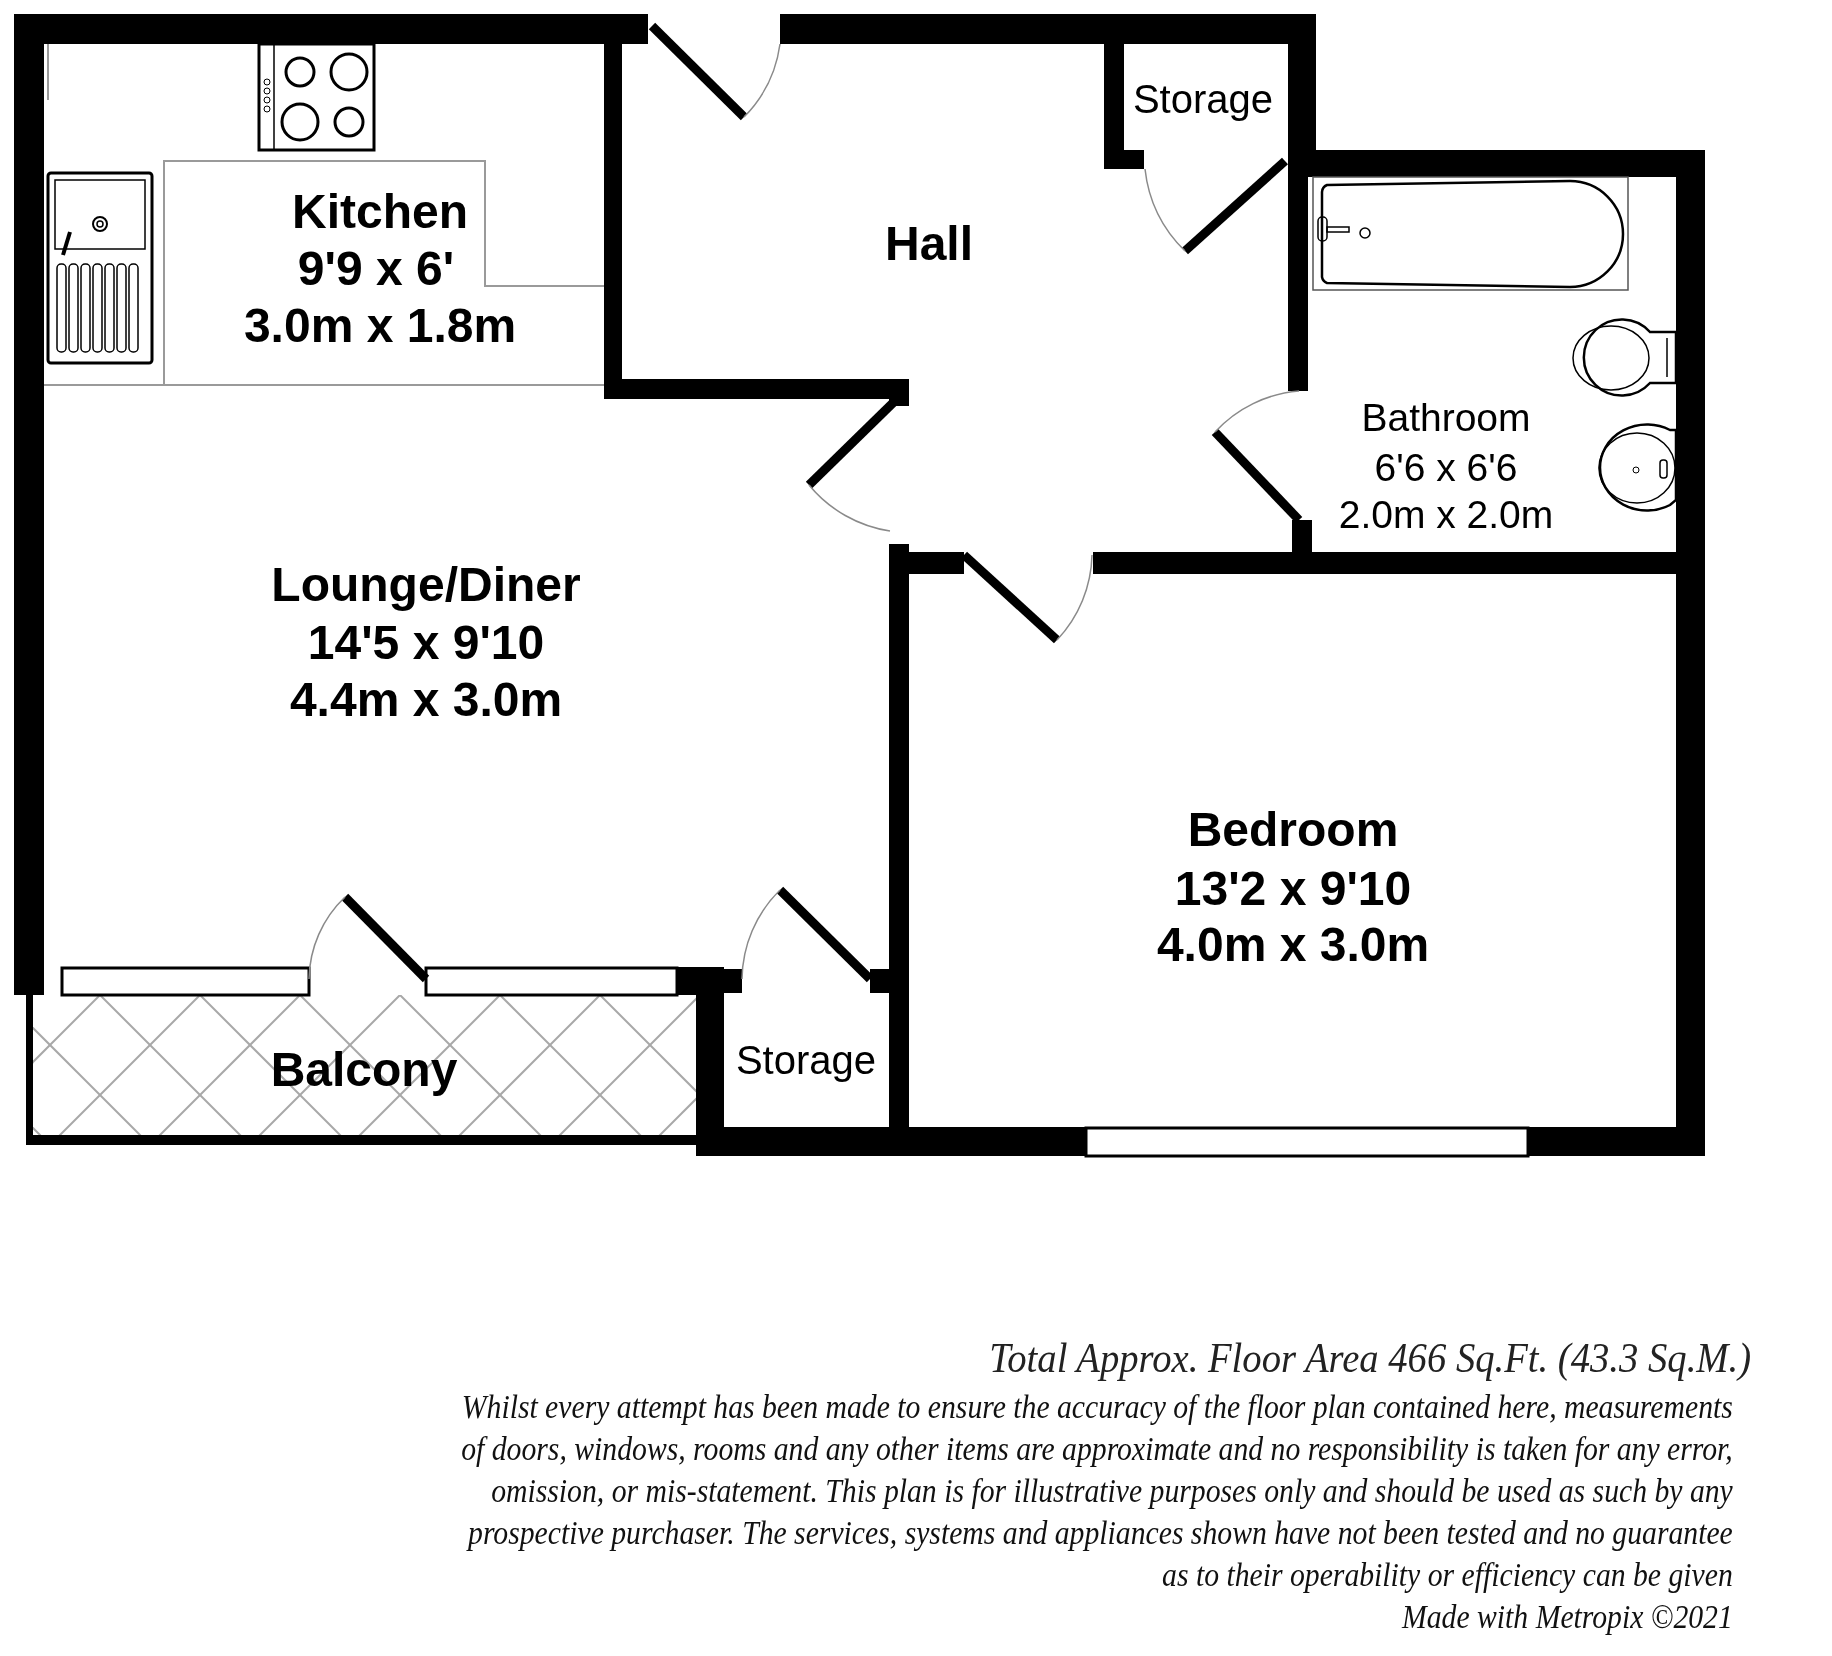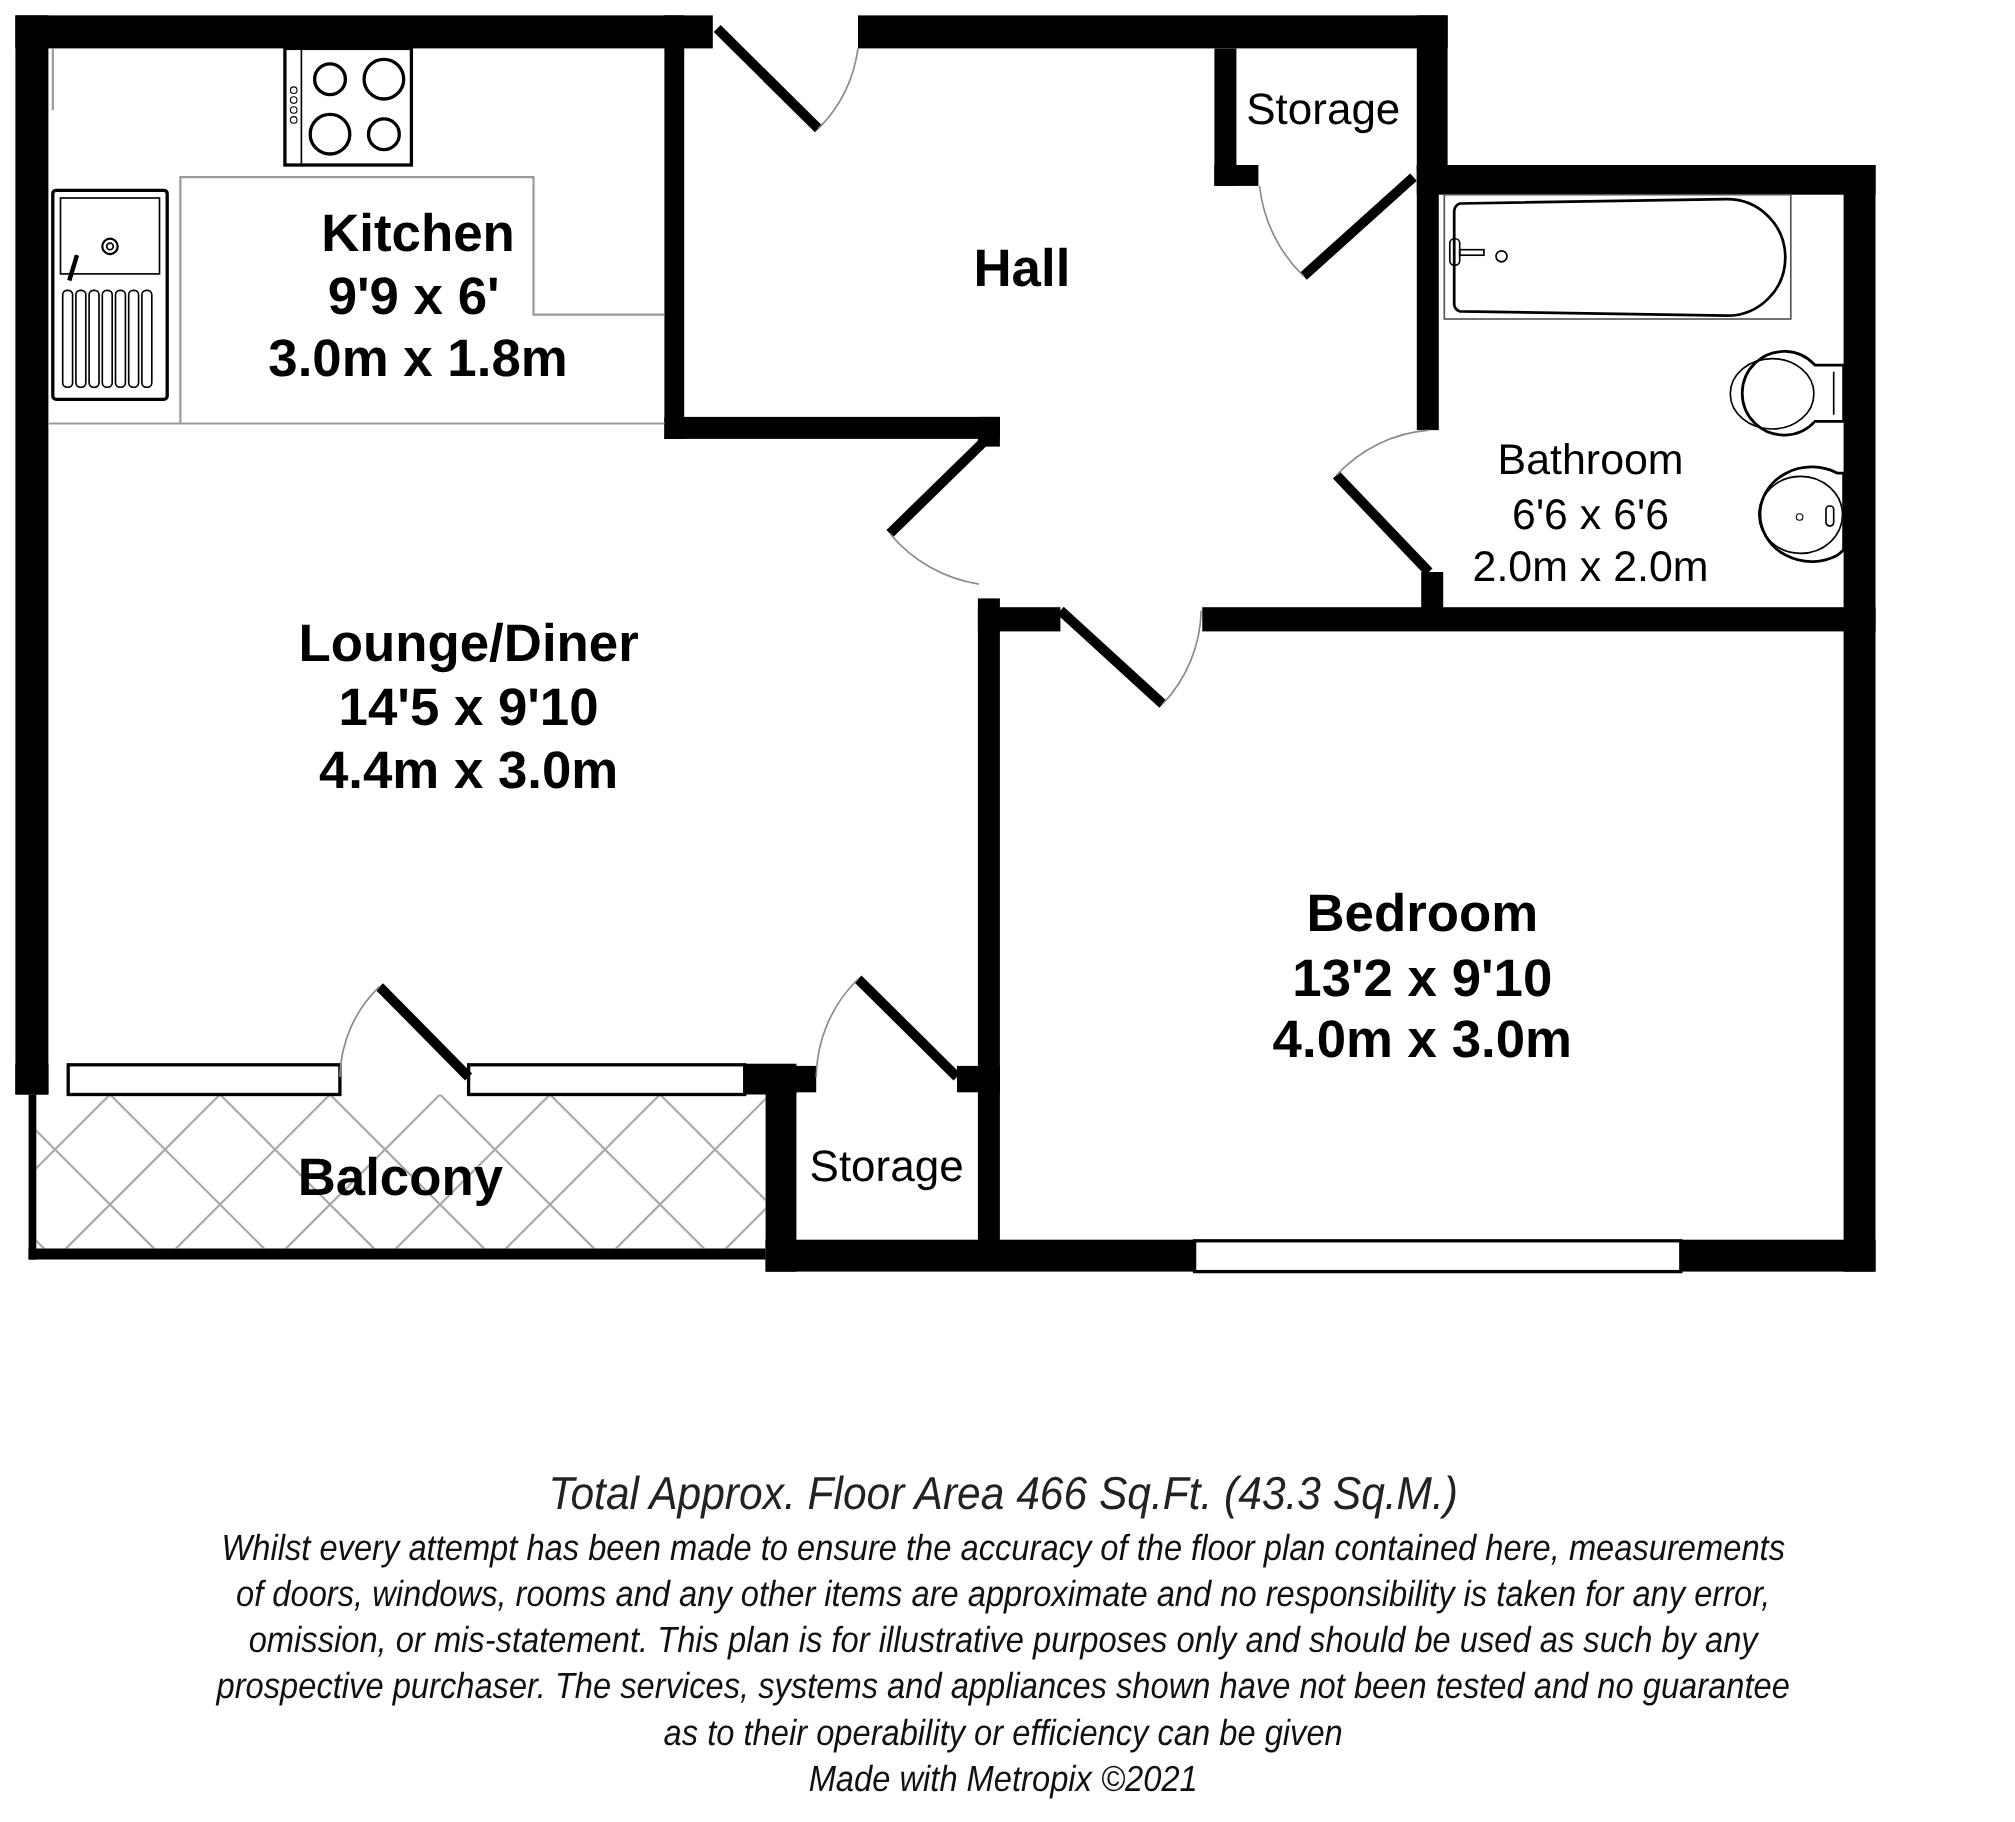--- a/index.html
+++ b/index.html
@@ -9,21 +9,21 @@
   .thin { fill: none; stroke: #000000; stroke-width: 3; }
   .grey { fill: none; stroke: #9a9a9a; stroke-width: 2; }
   .arc { fill: none; stroke: #8a8a8a; stroke-width: 1.5; }
   .leaf { stroke: #000000; stroke-width: 9; stroke-linecap: butt; }
   .hatch { stroke: #a8a8a8; stroke-width: 2; }
   .lbl { font-family: "Liberation Sans", sans-serif; fill: #000; text-anchor: middle; }
   .big { font-size: 48px; }
   .med { font-size: 40px; }
   .sml { font-size: 39px; }
   .bold { font-weight: bold; }
-  #footer { position: absolute; left: 0; top: 1330px; width: 1824px; text-align: center; font-family: Liberation Sans, sans-serif; font-style: italic; color: #111; }
+  #footer { position: absolute; left: 0; top: 1330px; width: 1824px; text-align: right; font-family: Liberation Serif, serif; font-style: italic; color: #111; }
   #footer .title { font-size: 42px; line-height: 56px; color: #222; transform: scaleX(0.92); }
   #footer .line { font-size: 33px; line-height: 42px; transform: scaleX(0.9); white-space: nowrap; }
 </style>
 </head>
 <body>
 
 <svg id="plan" viewBox="0 0 1832 1360" xmlns="http://www.w3.org/2000/svg">
   <defs>
     <clipPath id="balclip">
         <rect x="33" y="995" width="663" height="140"></rect>

